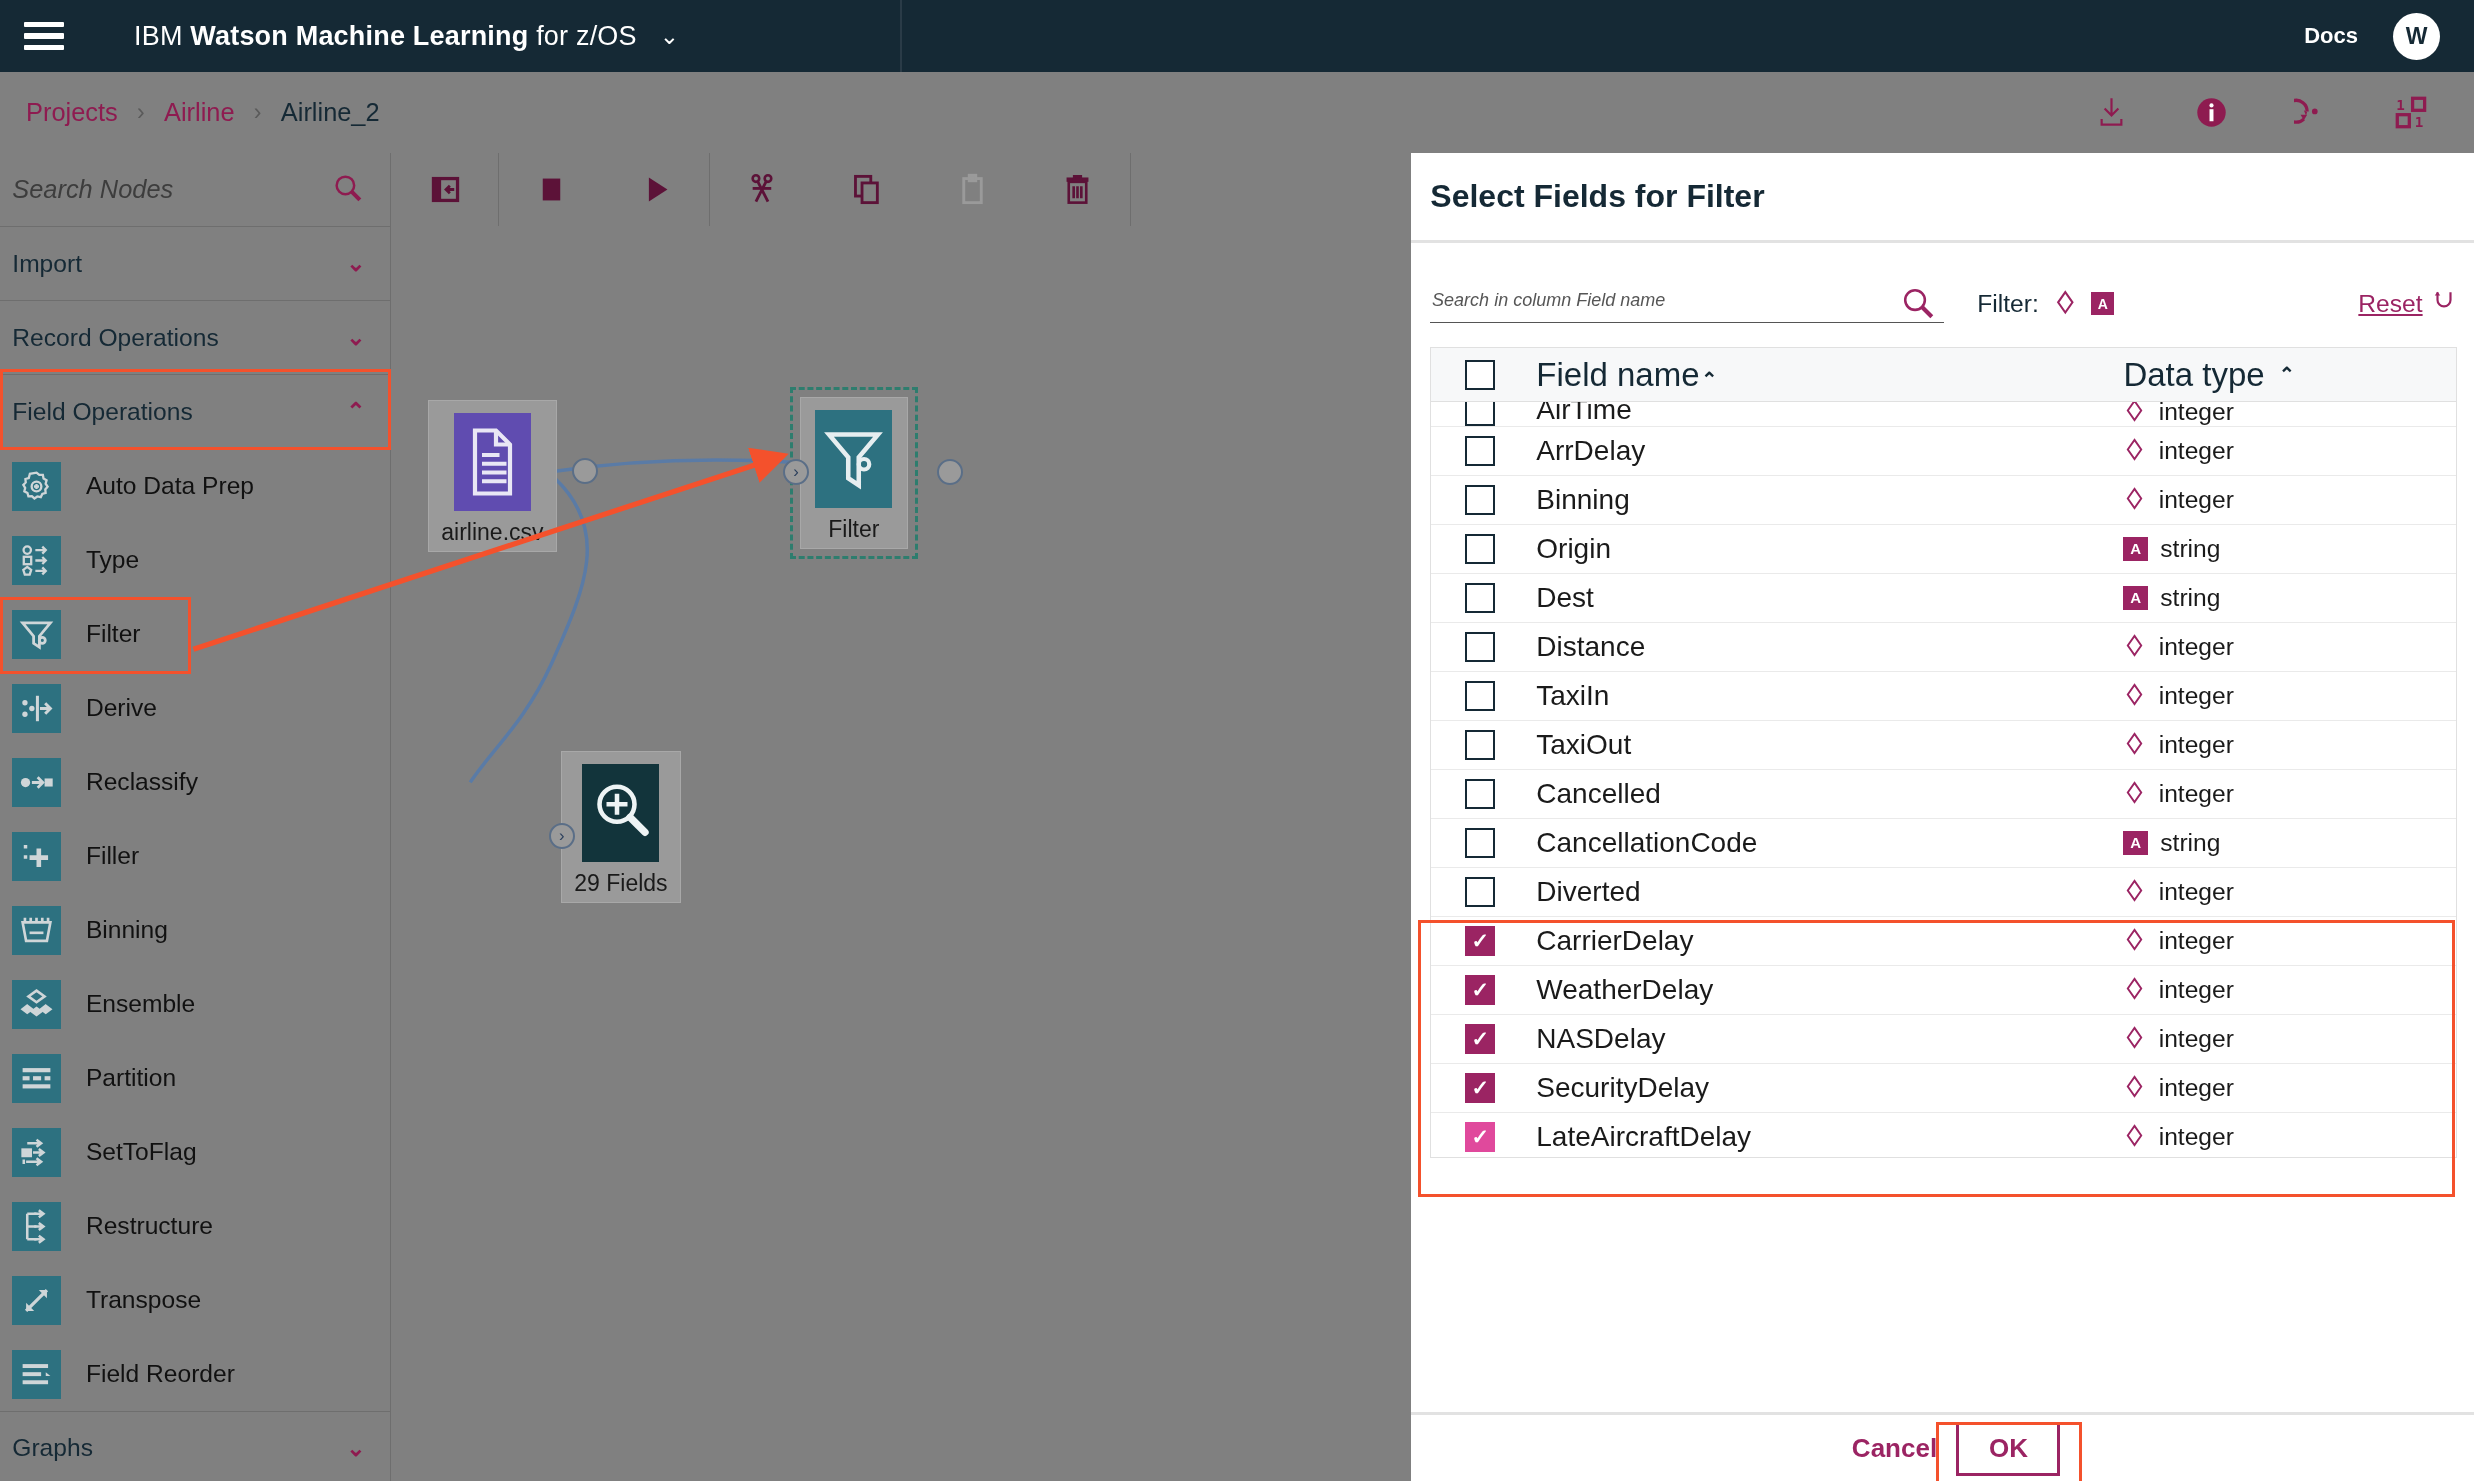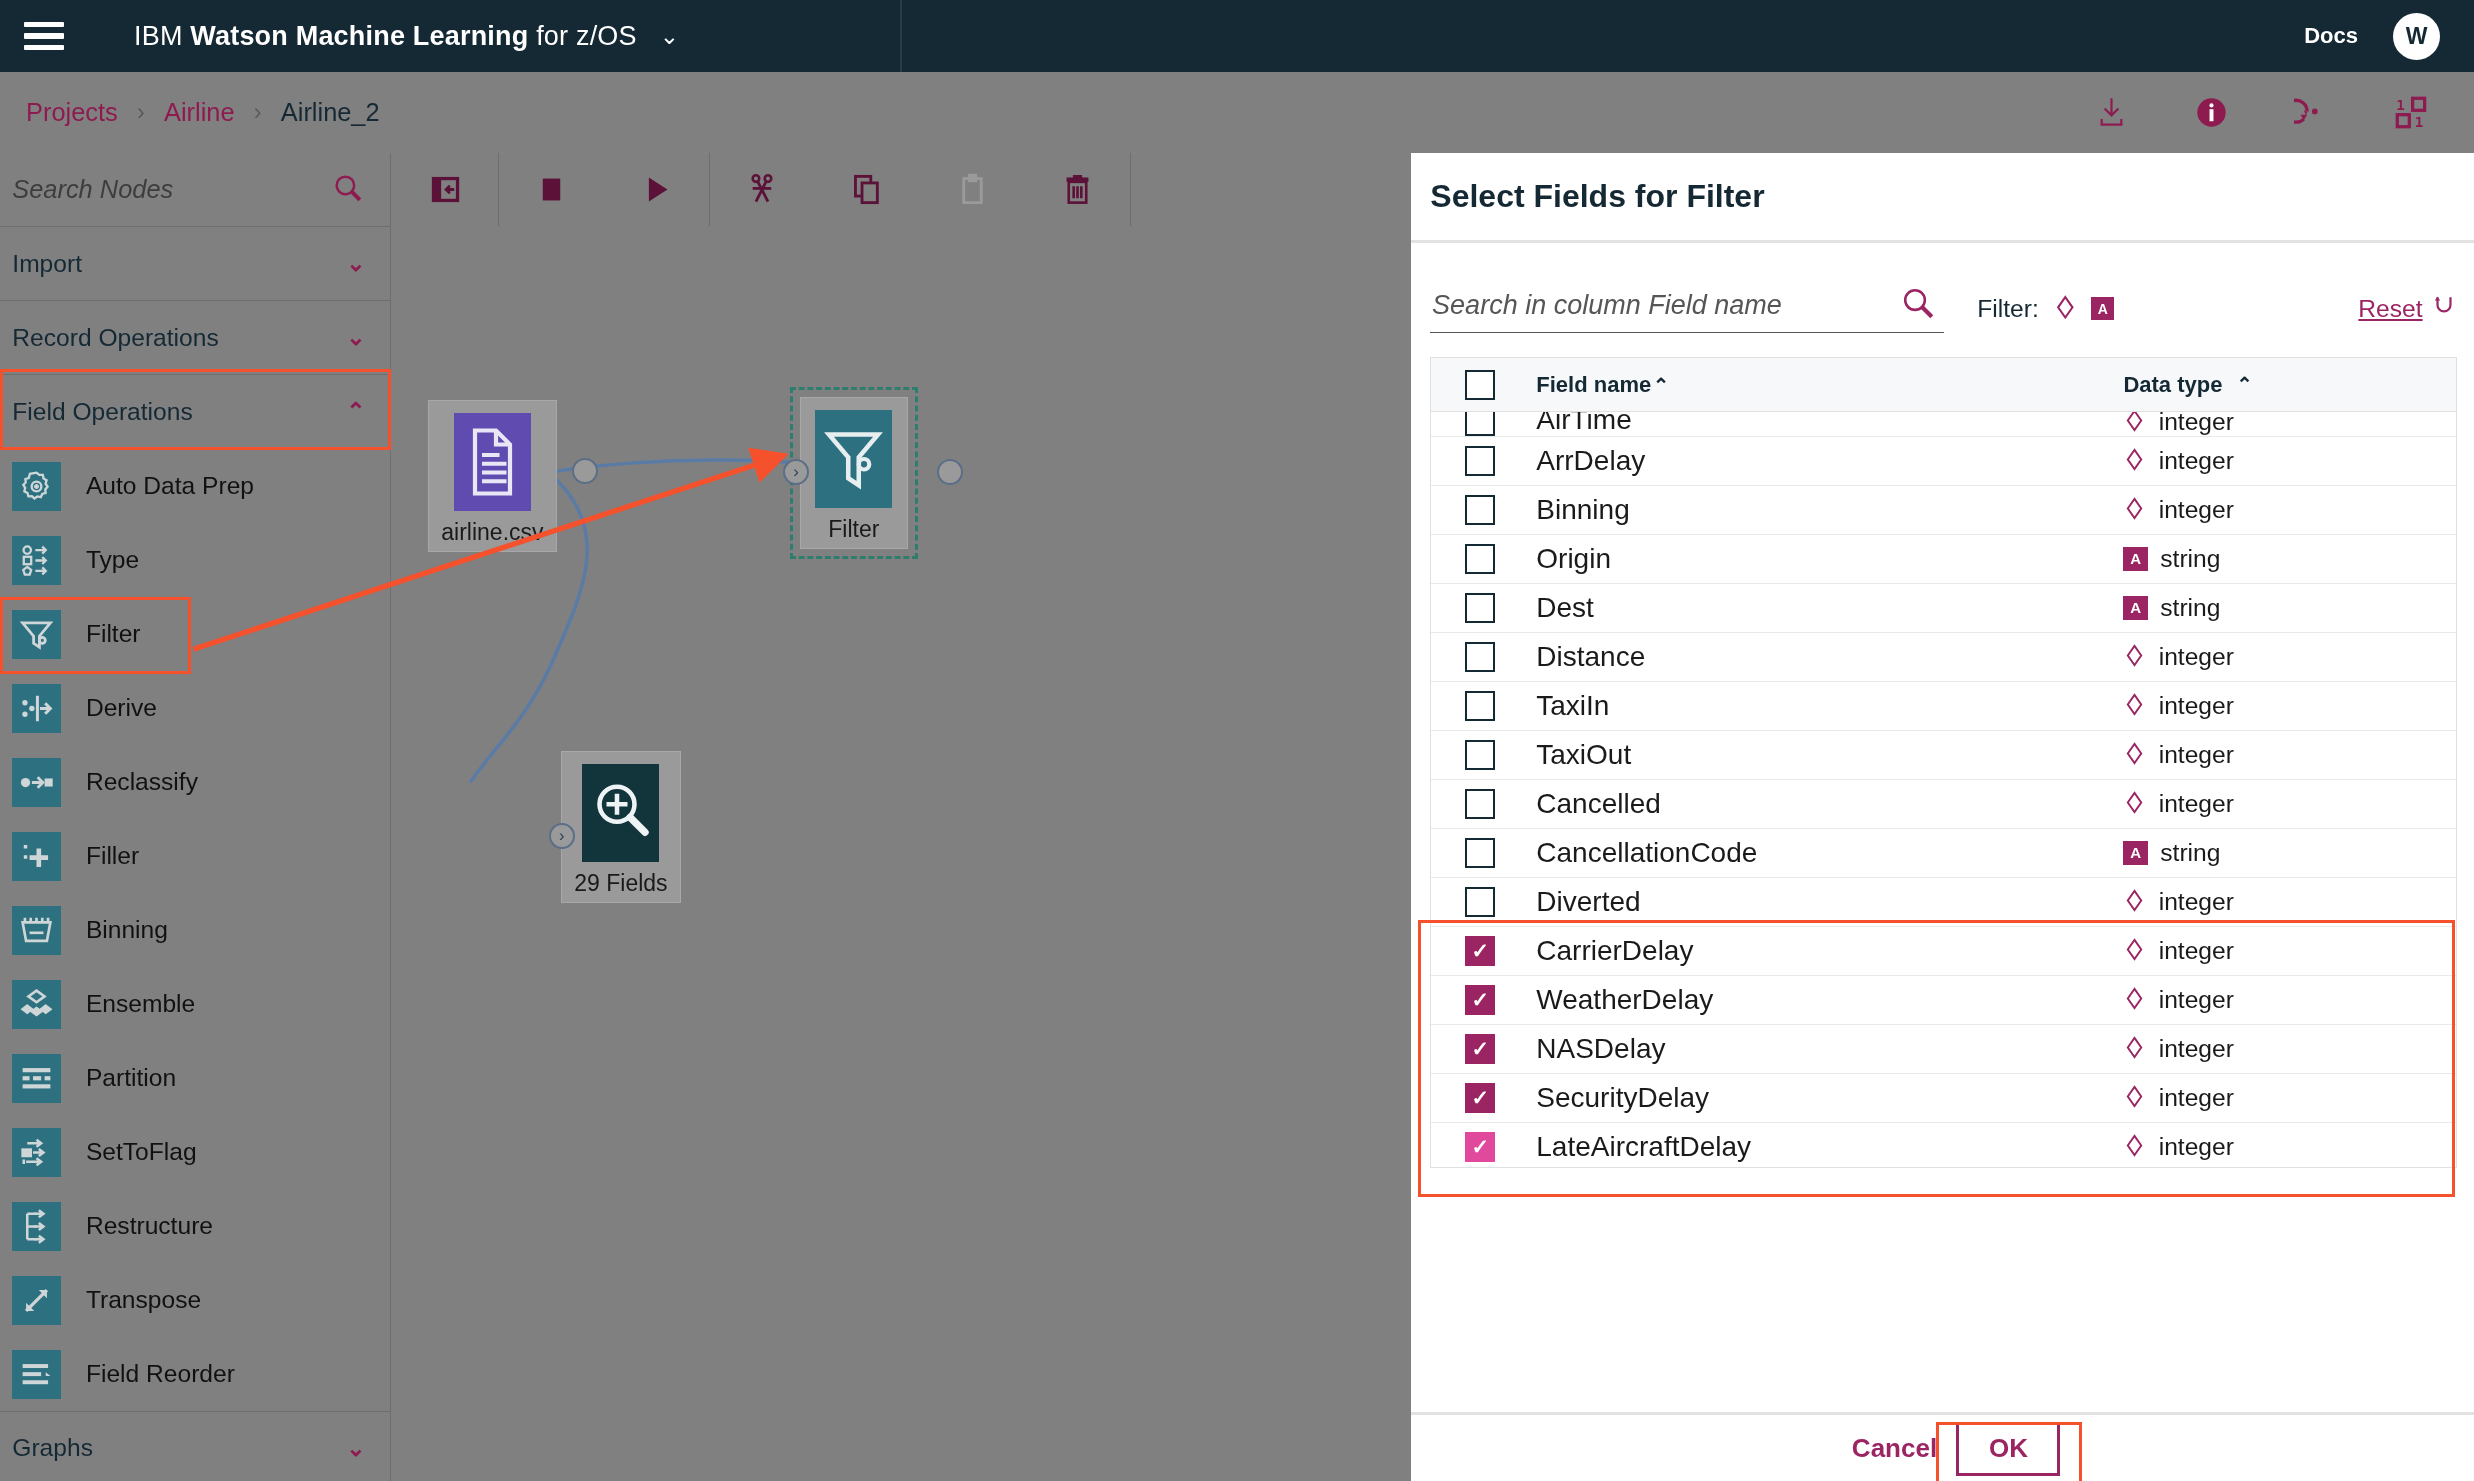--- a/index.html
+++ b/index.html
@@ -134,21 +134,21 @@
     border-bottom: 3.5px solid #e2e2e2; background: #ffffff;
   }
   #modal-title { color: #152935; font-size: 32px; font-weight: bold; }
   #modal-body { flex: 1; overflow: hidden; display: flex; flex-direction: column; }
   #filter-controls {
     display: flex; align-items: center; padding: 42px 24.6px 5.3px 19.3px; gap: 0;
   }
   #field-search-wrap { position: relative; width: 514px; }
   #field-search-input {
     width: 100%; border: none; border-bottom: 1.8px solid #555; outline: none;
-    background: transparent; font-size: 27px; font-style: italic; color: #565656;
+    background: transparent; font-size: 18px; font-style: italic; color: #565656;
     padding: 5.3px 49px 10.5px 1.8px; font-family: "Liberation Sans", sans-serif;
   }
   #field-search-input::placeholder { color: #565656; opacity: 1; }
   #field-search-icon { position: absolute; right: 7px; top: 0px; cursor: pointer; }
   #filter-types { display: flex; align-items: center; gap: 14px; margin-left: 33px; }
   #filter-types-label { color: #152935; font-size: 24.6px; }
   .type-chip-diamond { cursor: pointer; }
   .type-chip-string {
     width: 23px; height: 23px; background: #9b2463; color: #fff;
     font-size: 14px; font-weight: bold; display: flex; align-items: center; justify-content: center;
@@ -162,21 +162,21 @@
 
   
   #table-wrap { margin: 19.3px 24.6px 0 19.3px; border: 1.8px solid #e0e0e0; flex: none; height: 811px; overflow: hidden; position: relative; }
   #table-head {
     height: 54px; background: #f7f8f9; border-bottom: 1.8px solid #e0e0e0;
     display: flex; align-items: center;
   }
   .col-check { width: 98px; display:flex; align-items:center; justify-content:center; flex: none; }
   .col-field { flex: 1; padding-left: 7px; }
   .col-type  { width: 333px; flex: none; display: flex; align-items: center; gap: 12.3px; }
-  .th-text { color: #152935; font-size: 22px; font-weight: bold; }
+  .th-text { color: #152935; font-size: 33px; font-weight: normal; }
   .sort-caret { color: #152935; font-size: 19.3px; font-weight: bold; margin-left: 1.8px; }
   #table-rows { position: relative; height: 753px; overflow: hidden; }
   .trow {
     height: 49px; display: flex; align-items: center;
     border-bottom: 1.8px solid #eaeaea; background: #ffffff;
   }
   .trow.partial { height: 24.6px; align-items: flex-end; overflow: hidden; }
   .cell-name { color: #1a1a1a; font-size: 28px; }
   .cell-type { color: #1a1a1a; font-size: 24.6px; }
   .cbox {

